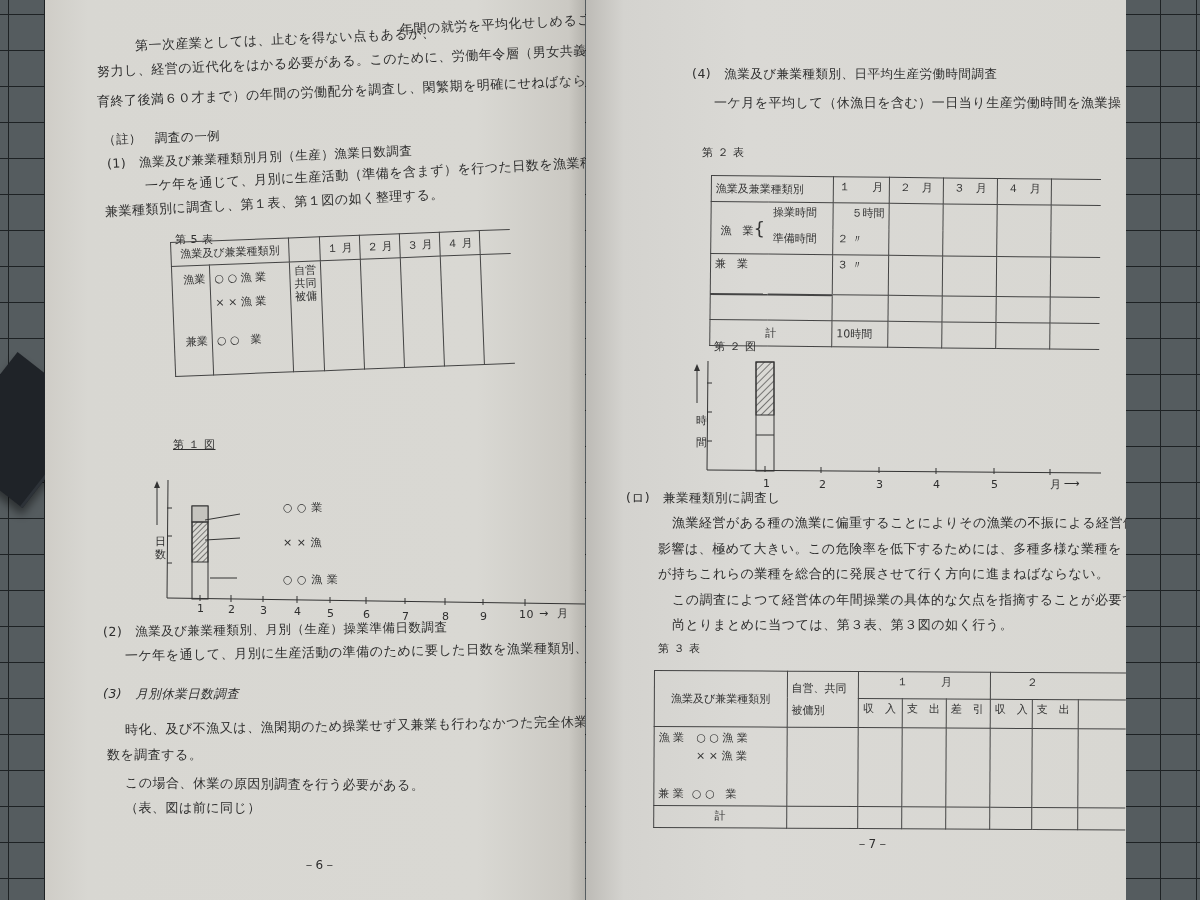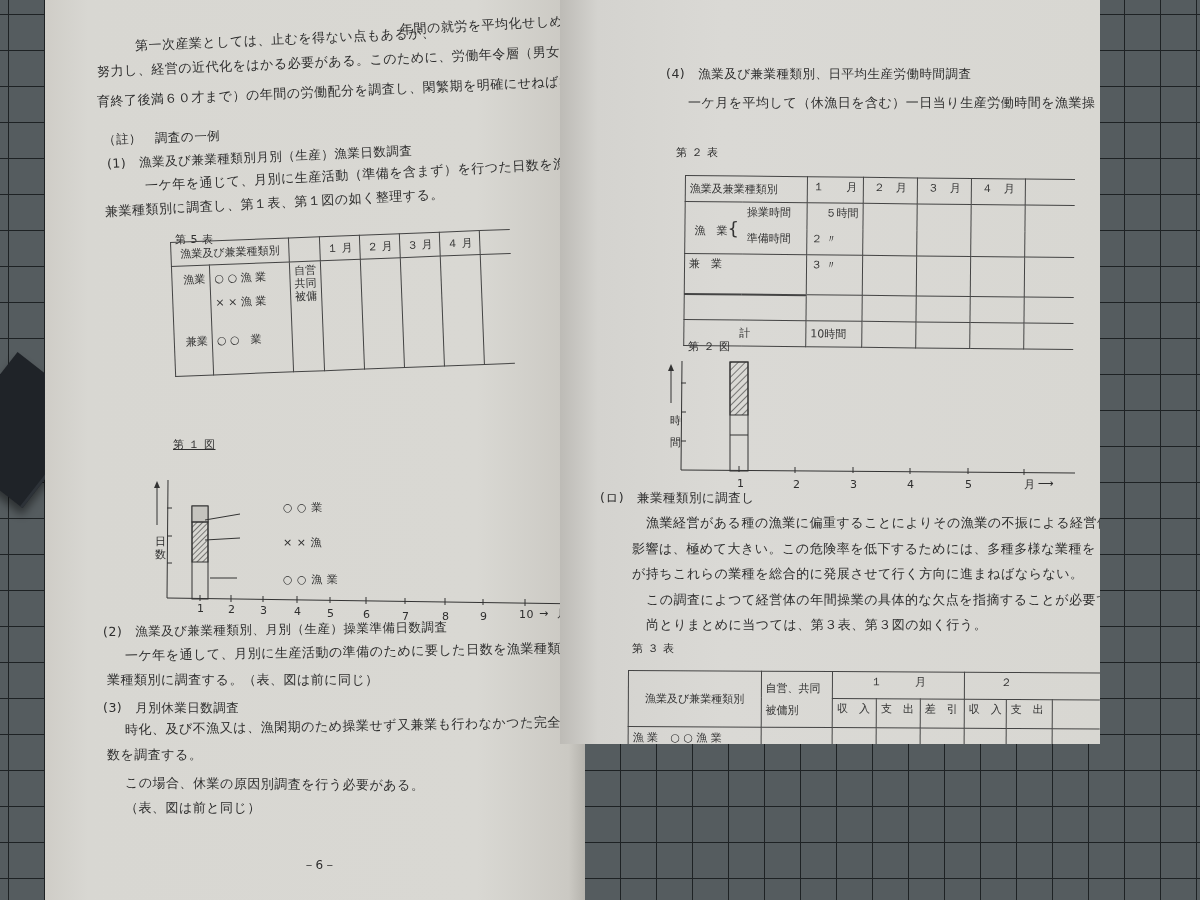--- a/index.html
+++ b/index.html
@@ -32,21 +32,21 @@
     .page {
       position: absolute;
       background: #d9d8d3;
       overflow: hidden;
     }
     .page-left {
       left: 45px; top: 0; width: 540px; height: 900px;
       background: linear-gradient(90deg, #cfcdc7 0%, #d8d7d2 8%, #d9d8d3 80%, #cbc9c3 97%, #b5b3ad 100%);
     }
     .page-right {
-      left: 560px; top: 0; width: 540px; height: 744px;
+      left: 586px; top: 0; width: 540px; height: 900px;
       background: linear-gradient(90deg, #bdbbb6 0%, #d4d3cf 7%, #dad9d5 30%, #d8d7d2 100%);
     }
     .txt {
       position: absolute;
       font-size: 13px;
       line-height: 16px;
       white-space: nowrap;
       color: #2e2e2e;
       letter-spacing: 0.5px;
     }
@@ -200,27 +200,26 @@
     <div class="txt small" style="left:357px; top:609px;">7</div>
     <div class="txt small" style="left:397px; top:609px;">8</div>
     <div class="txt small" style="left:435px; top:609px;">9</div>
     <div class="txt small" style="left:474px; top:607px;">10</div>
     <div class="txt small" style="left:494px; top:606px;">→</div>
     <div class="txt small" style="left:512px; top:606px;">月</div>
   </div>
 
   <div class="txt title" style="left:58px; top:624px; transform:rotate(-0.8deg); transform-origin:left;">(2)　漁業及び兼業種類別、月別（生産）操業準備日数調査</div>
   <div class="txt" style="left:80px; top:648px; transform:rotate(-1deg); transform-origin:left;">一ケ年を通して、月別に生産活動の準備のために要した日数を漁業種類別、兼</div>
-  <div class="txt" style="left:62px; top:672px;">業種類別に調査する。（表、図は前に同じ）</div>
-
-  <div class="txt title" style="left:58px; top:700px;">(3)　月別休業日数調査</div>
+
+  <div class="txt title" style="left:58px; top:686px;font-style:italic;">(3)　月別休業日数調査</div>
   <div class="txt" style="left:80px; top:722px; transform:rotate(-1deg); transform-origin:left;">時化、及び不漁又は、漁閑期のため操業せず又兼業も行わなかつた完全休業日</div>
   <div class="txt" style="left:62px; top:747px;">数を調査する。</div>
   <div class="txt" style="left:80px; top:775px; transform:rotate(0.5deg); transform-origin:left;">この場合、休業の原因別調査を行う必要がある。</div>
-  <div class="txt" style="left:80px; top:800px;">（表、図は前と同じ）</div>
+  <div class="txt" style="left:80px; top:800px;">（表、図は前に同じ）</div>
 
   <div class="txt page-num" style="left:258px; top:857px;">－6－</div>
 </div>
 
 <div class="page page-right">
 
   <div class="txt title" style="left:106px; top:66px;">(4)　漁業及び兼業種類別、日平均生産労働時間調査</div>
   <div class="txt" style="left:128px; top:95px;">一ケ月を平均して（休漁日を含む）一日当り生産労働時間を漁業操 業、操業準</div>
   <div class="txt small" style="left:116px; top:145px;">第 ２ 表</div>
 

